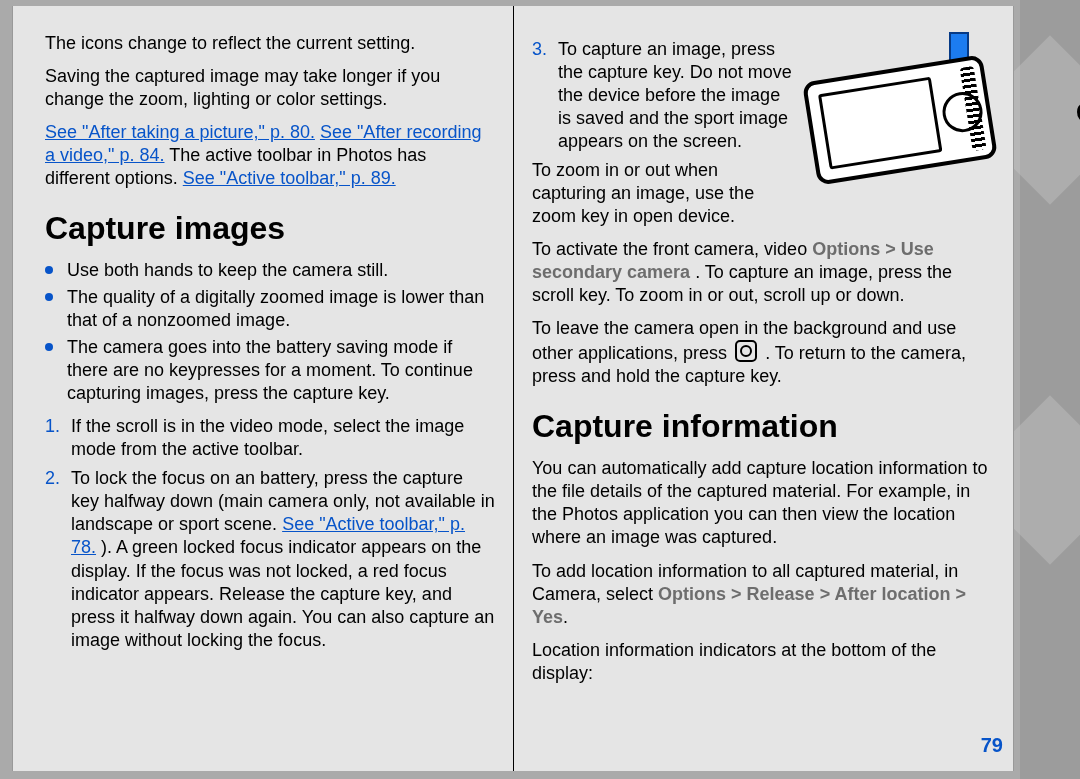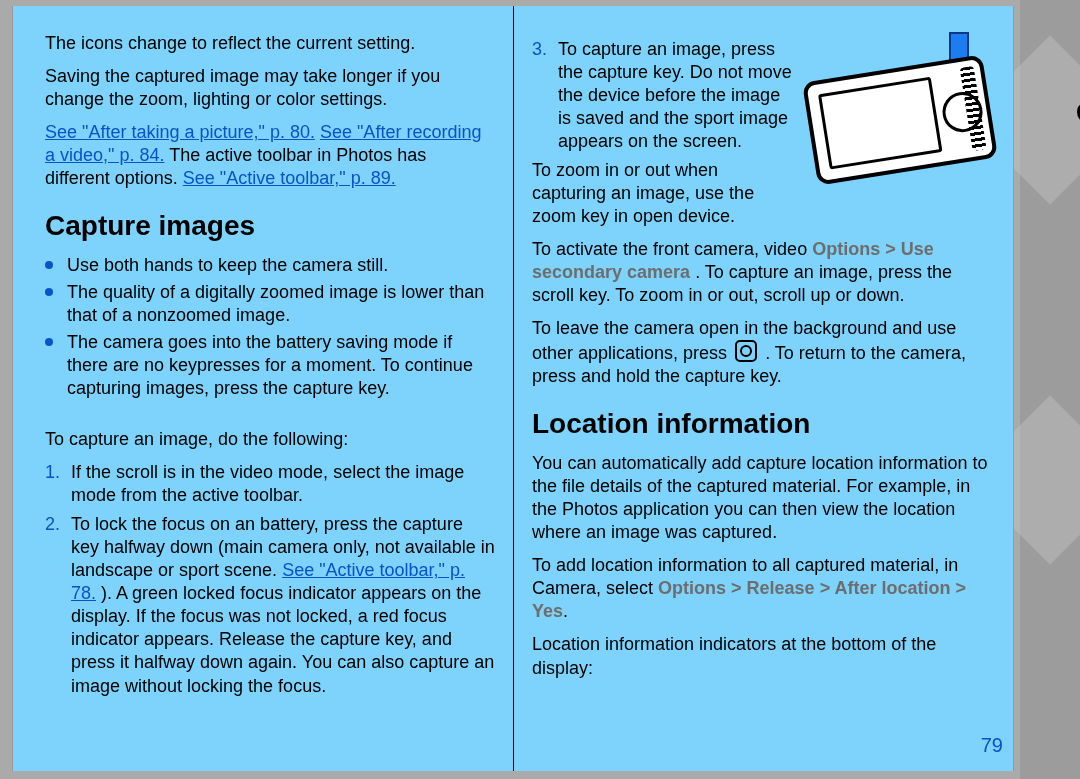--- a/index.html
+++ b/index.html
@@ -18,63 +18,63 @@
   }
   .edge::before,.edge::after{
     content:"";position:absolute;left:-30px;width:120px;height:120px;
     background:#cfcfcf;opacity:.35;transform:rotate(45deg);
   }
   .edge::before{top:60px;}
   .edge::after{top:420px;}
   .sheet{
     position:absolute;left:12px;top:6px;
     width:1002px;height:765px;
-    background:#7dd3fc;
+    background:#e5e5e5;
     border-left:1px solid #999;
     border-right:1px solid #999;
     box-sizing:border-box;
   }
   .columns{
     display:flex;height:100%;
   }
   .col{
     width:50%;
     padding:26px 18px 12px 32px;
     box-sizing:border-box;
     font-size:18px;
     line-height:1.28;
   }
   .col.right{
     border-left:1px solid #000;
     padding:26px 22px 12px 18px;
     position:relative;
   }
   h2{
-    font-size:28px;font-weight:700;margin:18px 0 10px 0;
+    font-size:32px;font-weight:700;margin:18px 0 10px 0;
   }
   p{margin:0 0 10px 0;}
   .link{color:#0754c9;text-decoration:underline;}
-  ul.bul{list-style:none;margin:4px 0 28px 0;padding:0;}
+  ul.bul{list-style:none;margin:4px 0 10px 0;padding:0;}
   ul.bul>li{position:relative;padding-left:22px;margin:4px 0;}
   ul.bul>li::before{
     content:"";position:absolute;left:0;top:7px;width:8px;height:8px;
     background:#0754c9;border-radius:50%;
   }
   ol.num{list-style:none;margin:4px 0;padding:0;counter-reset:step;}
   ol.num>li{position:relative;padding-left:26px;margin:6px 0;}
   ol.num>li .n{position:absolute;left:0;top:0;color:#0754c9;font-weight:400;}
   .muted{color:#6d6d6d;font-weight:700;}
   .sidelabel{
     position:absolute;right:-56px;top:14px;
     transform:rotate(-90deg);transform-origin:right top;
     font-size:28px;font-weight:700;color:#000;
   }
   .pagenum{
     position:absolute;right:10px;bottom:12px;
-    color:#0754c9;font-weight:400;font-size:20px;
+    color:#0754c9;font-weight:700;font-size:20px;
   }
   
   .illus{
     float:right;width:188px;height:160px;margin:0 0 6px 10px;
     position:relative;
   }
   .phone{
     position:absolute;left:6px;top:36px;width:174px;height:96px;
     border:4px solid #000;border-radius:12px;background:#fff;
     transform:rotate(-9deg);
@@ -135,21 +135,20 @@
       </p>
 
       <h2>Capture images</h2>
 
       <ul class="bul">
         <li>Use both hands to keep the camera still.</li>
         <li>The quality of a digitally zoomed image is lower than that of a nonzoomed image.</li>
         <li>The camera goes into the battery saving mode if there are no keypresses for a moment. To continue capturing images, press the capture key.</li>
       </ul>
 
-      <p>To capture an image, do the following:</p>
       <ol class="num">
         <li>
           <span class="n">1.</span>
           <span>If the scroll is in the video mode, select the image mode from the active toolbar.</span>
         </li>
         <li>
           <span class="n">2.</span>
           <span>To lock the focus on an battery, press the capture key halfway down (main camera only, not available in landscape or sport scene. </span>
           <span class="link">See "Active toolbar," p. 78.</span>
           <span>). A green locked focus indicator appears on the display. If the focus was not locked, a red focus indicator appears. Release the capture key, and press it halfway down again. You can also capture an image without locking the focus.</span>
@@ -186,21 +185,21 @@
         <span class="muted">Use secondary camera</span>
         <span>. To capture an image, press the scroll key. To zoom in or out, scroll up or down.</span>
       </p>
 
       <p>
         <span>To leave the camera open in the background and use other applications, press </span>
         <span class="key-icon"></span>
         <span> . To return to the camera, press and hold the capture key.</span>
       </p>
 
-      <h2>Location information</h2>
+      <h2>Capture information</h2>
 
       <p>You can automatically add capture location information to the file details of the captured material. For example, in the Photos application you can then view the location where an image was captured.</p>
 
       <p>
         <span>To add location information to all captured material, in Camera, select </span>
         <span class="muted">Options</span>
         <span class="muted"> &gt; </span>
         <span class="muted">Release</span>
         <span class="muted"> &gt; </span>
         <span class="muted">After location</span>

